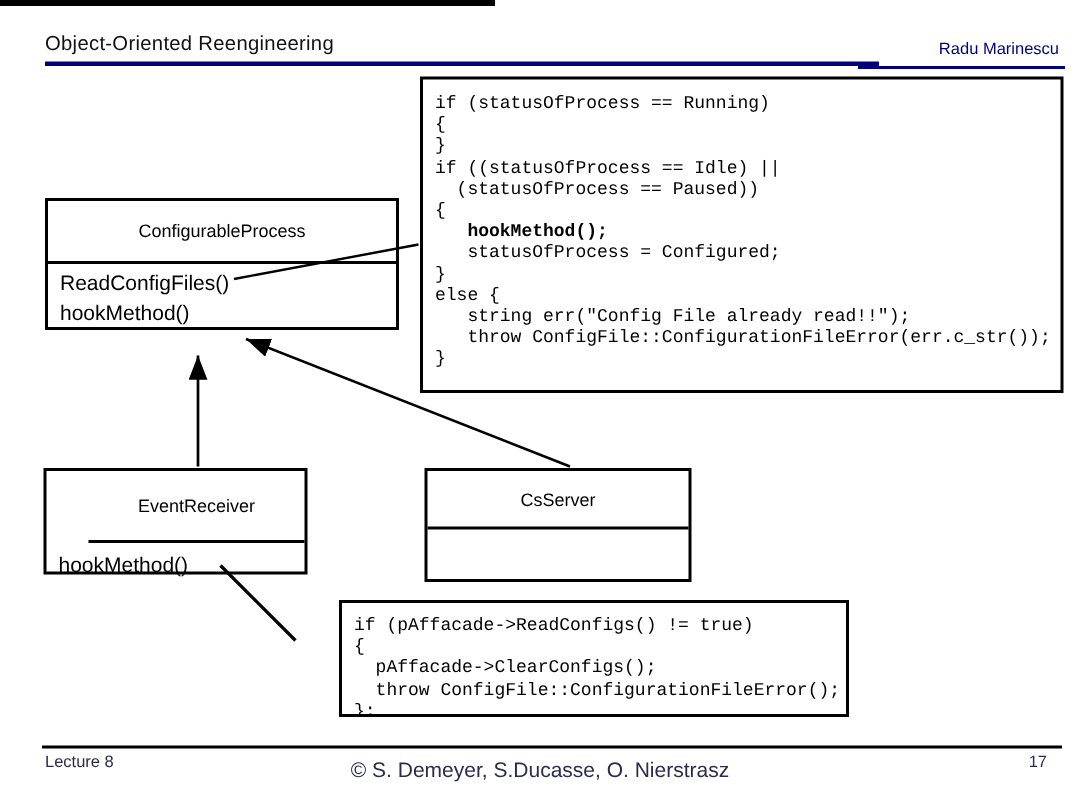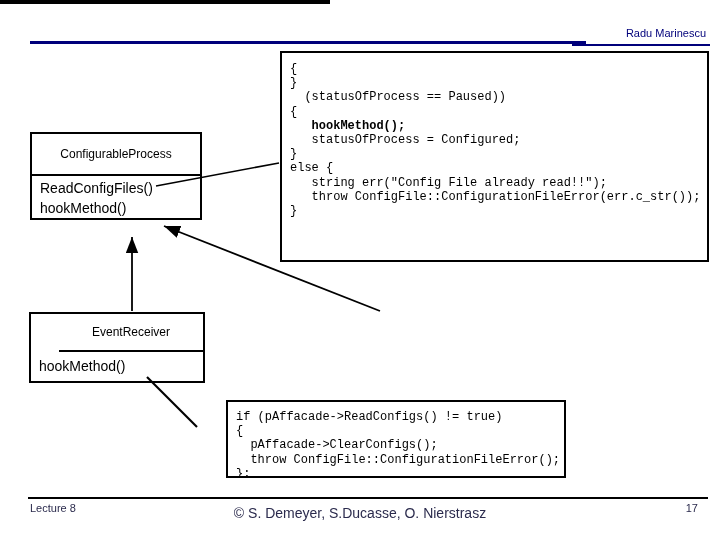--- a/index.html
+++ b/index.html
@@ -28,51 +28,54 @@
   #code-bottom { left:226px; top:400px; width:340px; height:78px;  padding:8px 0 0 8px; }
 
   
   .uml { box-sizing:border-box; border:2px solid #000; background:#fff; color:#000; }
   .uml-title {
     box-sizing:border-box; border-bottom:2px solid #000; display:flex;
     align-items:center; justify-content:center; font-size:12px;
   }
   .uml-methods { padding:2px 8px; font-size:14px; }
   .uml-method  { line-height:20px; white-space:nowrap; }
-  #cls-configurable { left:30px;  top:132px; width:172px; height:88px; }
+  #cls-configurable { left:30px;  top:132px; width:236px; height:88px; }
   #cls-configurable .uml-title { height:42px; }
   #cls-event { left:29px; top:312px; width:176px; height:71px; }
-  #cls-event .uml-title { height:38px;margin-left:28px; }
+  #cls-event .uml-title { height:48px;margin-left:28px; }
   #cls-event .uml-method { line-height:24px; }
   #cls-csserver { left:283px; top:312px; width:178px; height:76px; }
   #cls-csserver .uml-title { height:39px; }
 
   
   #overlay { left:0; top:0; width:720px; height:540px; pointer-events:none; }
 
   
   #footer-rule { left:28px; top:497px; width:680px; height:2px; background:#000000; }
   .footer-text { font-size:11px; color:#2b2b4d; }
   #footer-lecture { left:30px; top:502px; }
   #footer-copy { left:0; top:505px; width:720px; text-align:center; font-size:14px; }
   #footer-page { right:22px; top:502px; }
 </style>
 </head>
 <body>
 
 <div id="slide">
 
   <div id="topbar" class="abs"></div>
+  <div id="title" class="abs">Object-Oriented Reengineering</div>
   <div id="title-rule" class="abs"></div>
   <div id="author" class="abs">Radu Marinescu</div>
   <div id="author-rule" class="abs"></div>
 
   <div id="code-top" class="abs code-box">
+      <div class="code-line">if (statusOfProcess == Running)</div>
       <div class="code-line">{</div>
       <div class="code-line">}</div>
+      <div class="code-line">if ((statusOfProcess == Idle) ||</div>
       <div class="code-line">  (statusOfProcess == Paused))</div>
       <div class="code-line">{</div>
       <div class="code-line" style="font-weight: bold;">   hookMethod();</div>
       <div class="code-line">   statusOfProcess = Configured;</div>
       <div class="code-line">}</div>
       <div class="code-line">else {</div>
       <div class="code-line">   string err("Config File already read!!");</div>
       <div class="code-line">   throw ConfigFile::ConfigurationFileError(err.c_str());</div>
       <div class="code-line">}</div>
     </div>
@@ -85,20 +88,24 @@
     </div>
   </div>
 
   <div id="cls-event" class="abs uml">
     <div class="uml-title">EventReceiver</div>
     <div class="uml-methods">
       <div class="uml-method">hookMethod()</div>
     </div>
   </div>
 
+  <div id="cls-csserver" class="abs uml">
+    <div class="uml-title">CsServer</div>
+    <div class="uml-methods"></div>
+  </div>
 
   <div id="code-bottom" class="abs code-box">
       <div class="code-line">if (pAffacade-&gt;ReadConfigs() != true)</div>
       <div class="code-line">{</div>
       <div class="code-line">  pAffacade-&gt;ClearConfigs();</div>
       <div class="code-line">  throw ConfigFile::ConfigurationFileError();</div>
       <div class="code-line">};</div>
     </div>
 
   <svg id="overlay" class="abs" viewBox="0 0 720 540" xmlns="http://www.w3.org/2000/svg">

